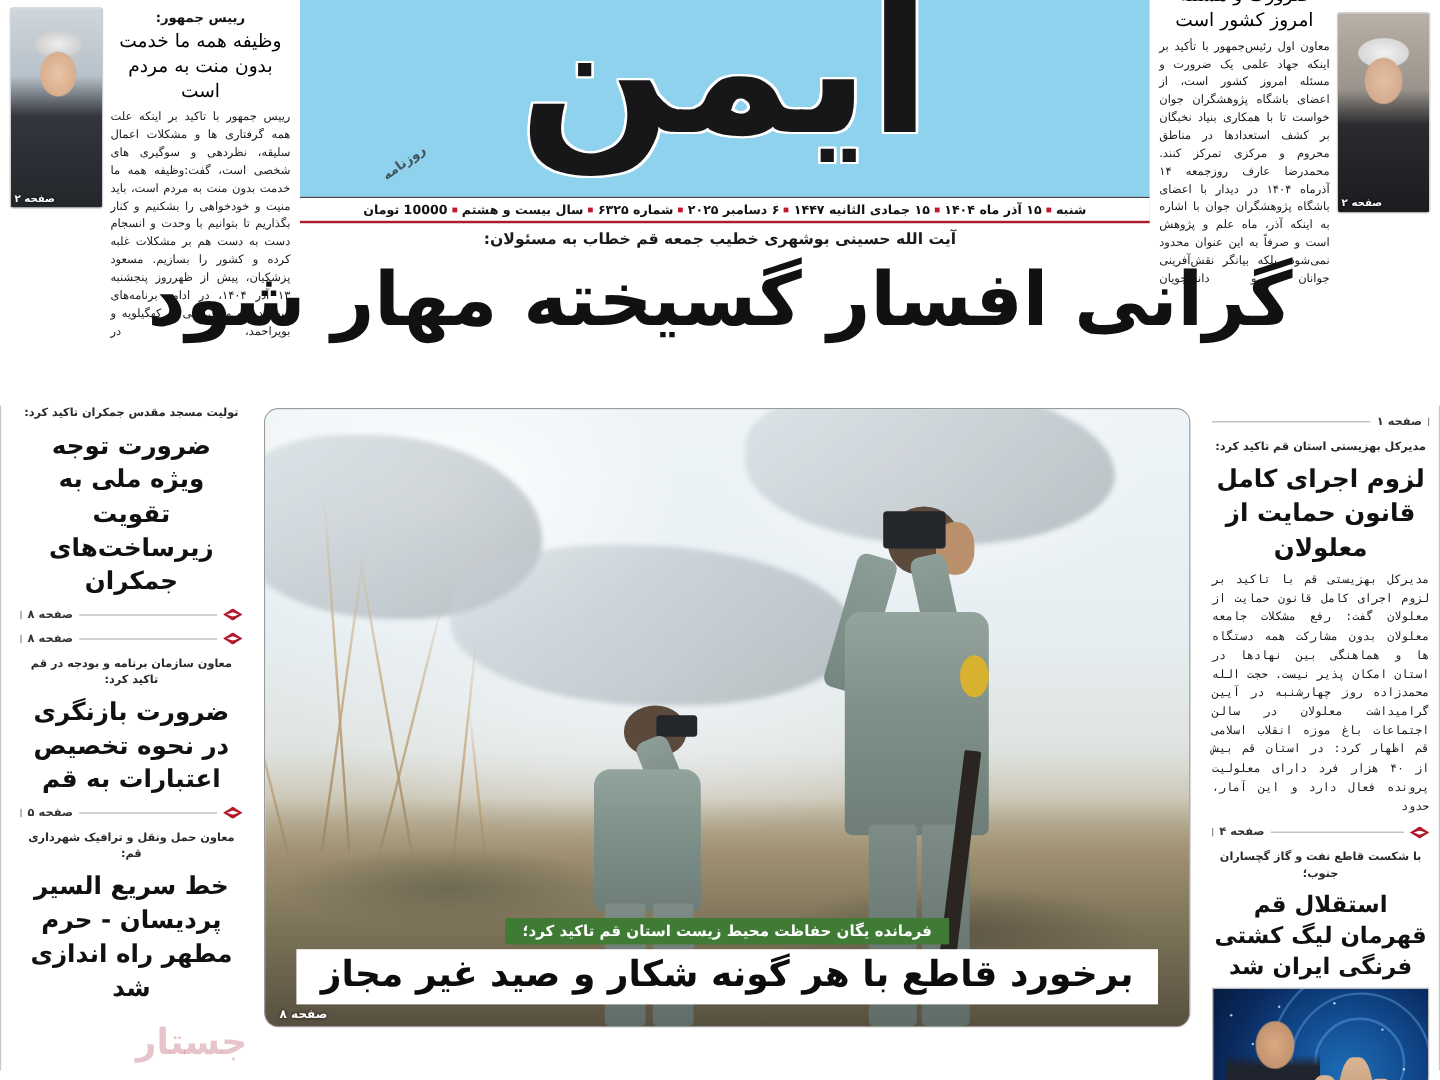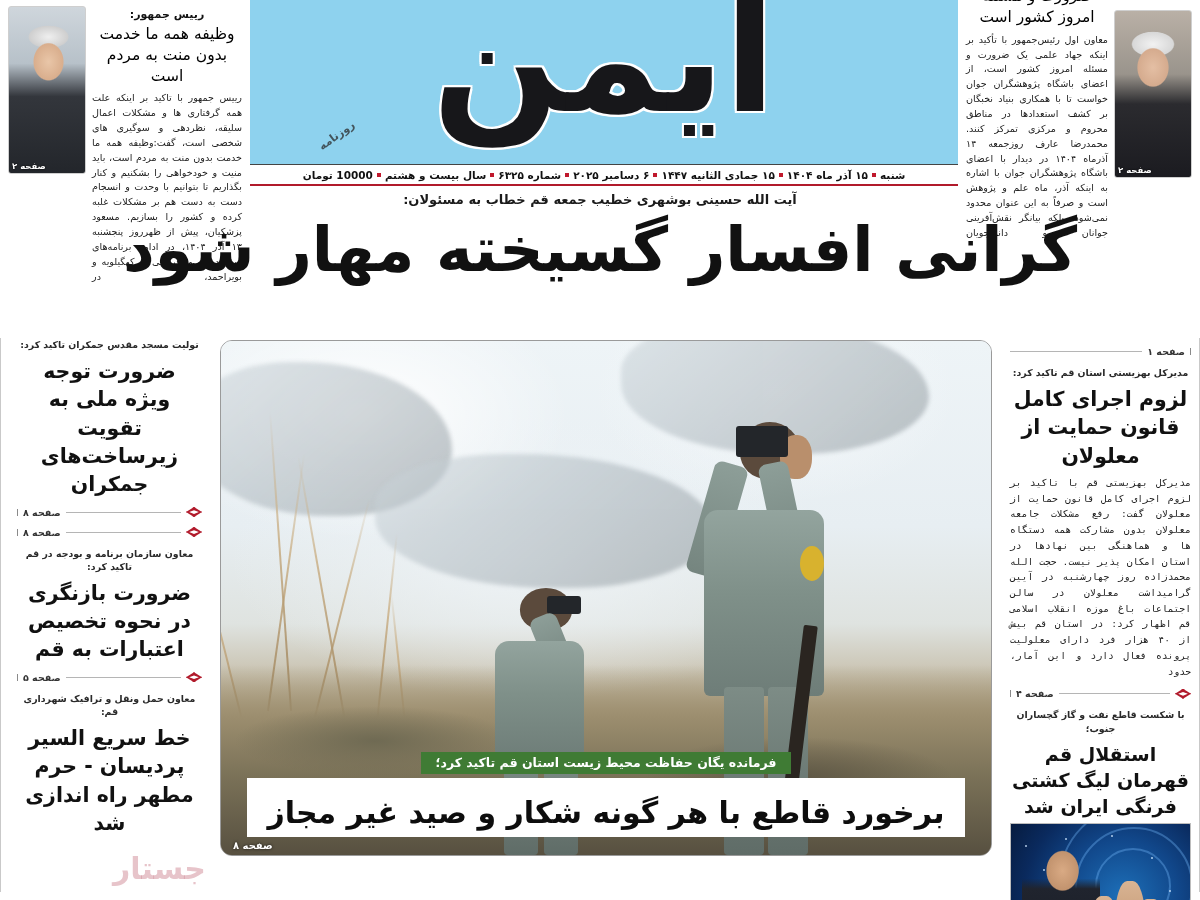--- a/index.html
+++ b/index.html
@@ -387,21 +387,21 @@
     font-weight:bold;
     padding:3px 14px 4px 14px;
     letter-spacing:-0.4px;
     white-space:nowrap;
   }
   .cap-head {
     background:#fff;
     color:#0d0d0d;
     font-size:30px;
     font-weight:bold;
-    padding:18px 20px 8px 20px;
+    padding:5px 20px 8px 20px;
     letter-spacing:-1.2px;
     white-space:nowrap;
     line-height:1.1;
   }
   .cap-sub {
     background:#3f7b34;
     color:#fff;
     font-size:12px;
     font-weight:bold;
     padding:3px 14px 4px 14px;

